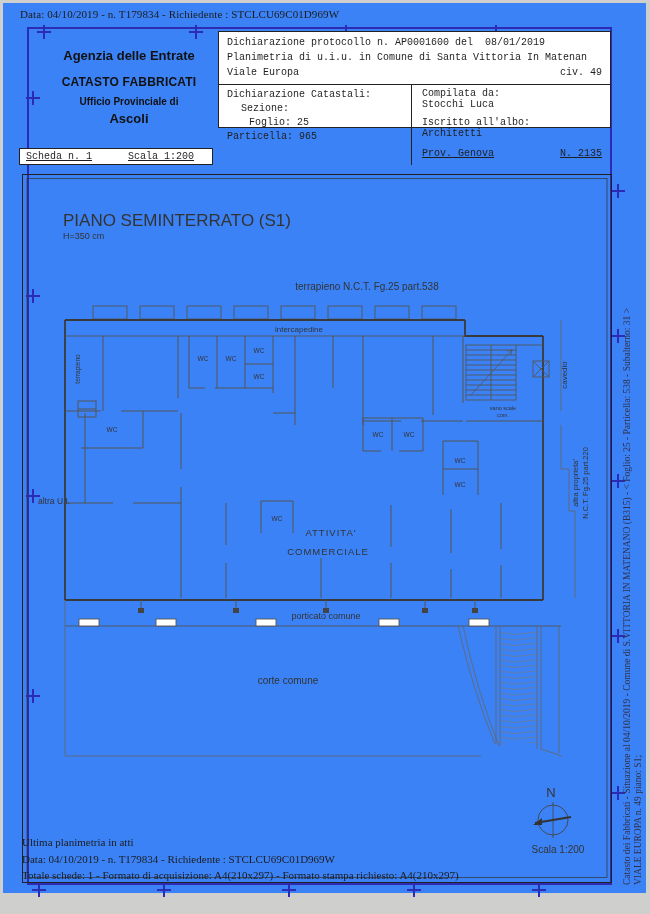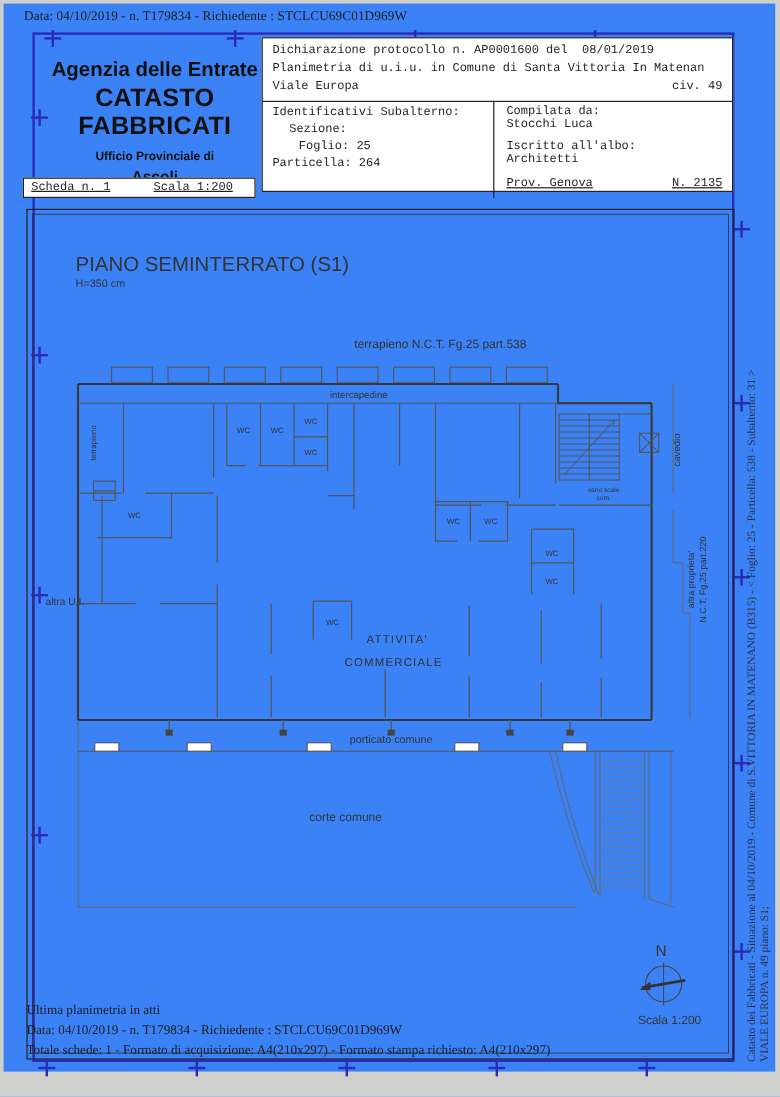--- a/index.html
+++ b/index.html
@@ -28,36 +28,36 @@
   .tick{position:absolute;width:14px;height:14px;}
   .tick::before,.tick::after{content:"";position:absolute;background:#2b2bb4;}
   .tick::before{left:0;top:6px;width:14px;height:1.6px;}
   .tick::after{left:6px;top:0;width:1.6px;height:14px;}
 
   
   .agency-box{
     position:absolute;left:40px;top:33px;width:172px;height:110px;
     text-align:center;color:#111;font-weight:bold;
   }
-  .agency-box .l1{font-size:17px;margin-top:12px;}
-  .agency-box .l2{font-size:21px;margin-top:2px;letter-spacing:.2px;}
+  .agency-box .l1{font-size:13px;margin-top:12px;}
+  .agency-box .l2{font-size:12px;margin-top:12px;letter-spacing:.2px;}
   .agency-box .l3{font-size:10px;margin-top:7px;}
   .agency-box .l4{font-size:13px;margin-top:4px;}
 
   .scheda-strip{
     position:absolute;left:16px;top:145px;width:194px;height:17px;
     border:1px solid #222;background:#fff;box-sizing:border-box;
     font-size:10px;display:flex;align-items:center;text-decoration:underline;
   }
   .scheda-strip .s1{margin-left:6px;}
   .scheda-strip .s2{margin-left:36px;}
 
   
   .decl-box{
-    position:absolute;left:215px;top:28px;width:393px;height:129px;
+    position:absolute;left:215px;top:28px;width:393px;height:97px;
     border:1px solid #222;box-sizing:border-box;background:#fff;
     font-size:10px;line-height:15px;
   }
   .decl-top{padding:3px 8px 2px 8px;border-bottom:1px solid #222;height:47px;}
   .mono-line{white-space:pre;}
   .street-row{display:flex;justify-content:space-between;}
   .decl-bottom{display:flex;height:80px;}
   .ident-col{width:193px;border-right:1px solid #222;padding:3px 0 0 8px;box-sizing:border-box;line-height:14px;}
   .ind1{padding-left:14px;}
   .ind2{padding-left:22px;}
@@ -123,24 +123,24 @@
     <div class="decl-top">
       <div class="mono-line">Dichiarazione protocollo n. AP0001600 del  08/01/2019</div>
       <div class="mono-line">Planimetria di u.i.u. in Comune di Santa Vittoria In Matenan</div>
       <div class="street-row">
         <span>Viale Europa</span>
         <span>civ. 49</span>
       </div>
     </div>
     <div class="decl-bottom">
       <div class="ident-col">
-        <div>Identificativi Subalterno:</div>
+        <div>Dichiarazione Catastali:</div>
         <div class="ind1">Sezione:</div>
         <div class="ind2">Foglio: 25</div>
-        <div>Particella: 264</div>
+        <div>Particella: 965</div>
       </div>
       <div class="comp-col">
         <div>Compilata da:</div>
         <div>Stocchi Luca</div>
         <div class="gap"></div>
         <div>Iscritto all'albo:</div>
         <div>Architetti</div>
         <div class="prov-row">
           <span>Prov. Genova</span>
           <span>N. 2135</span>

